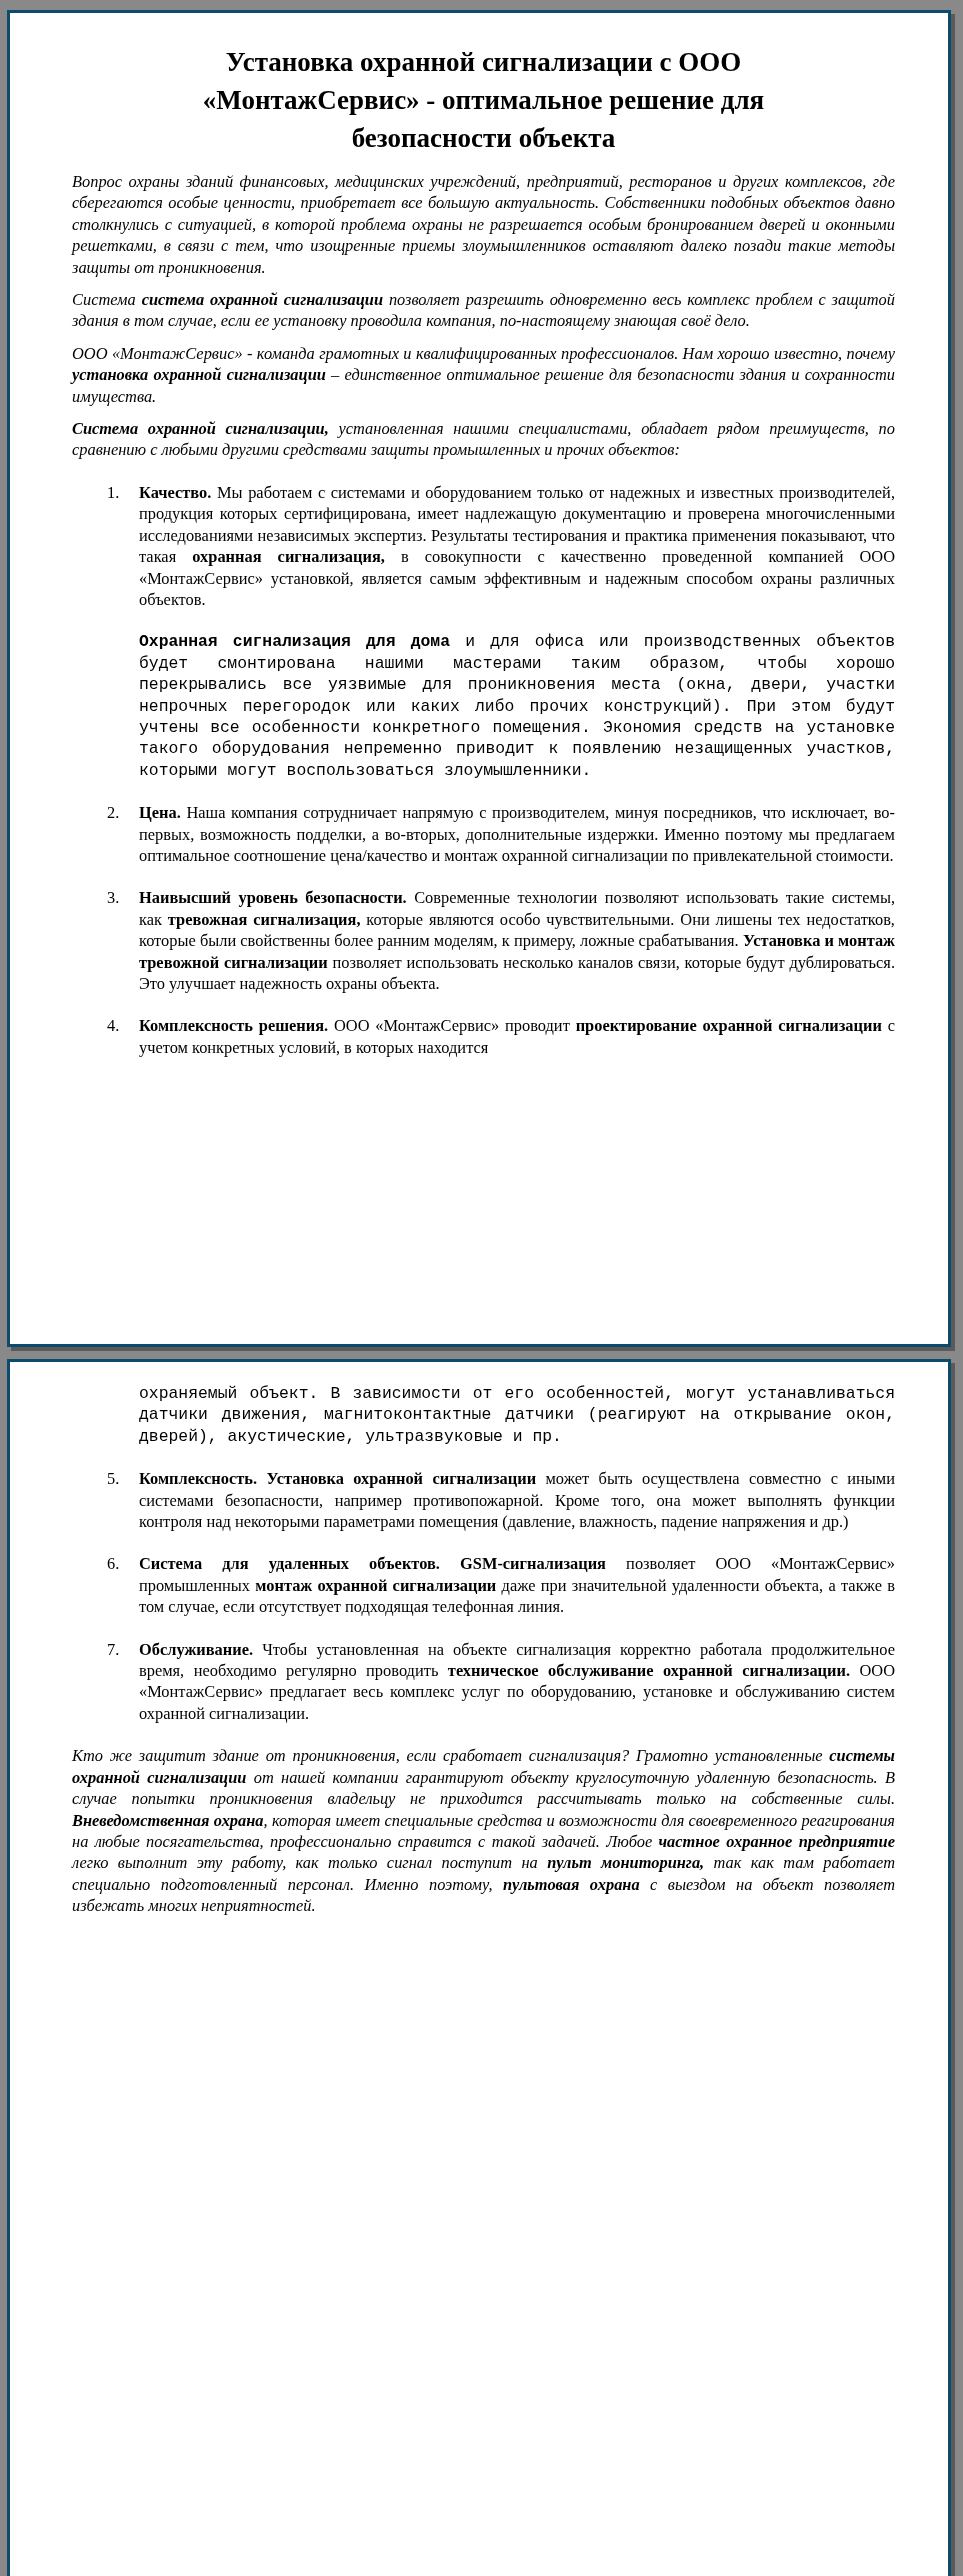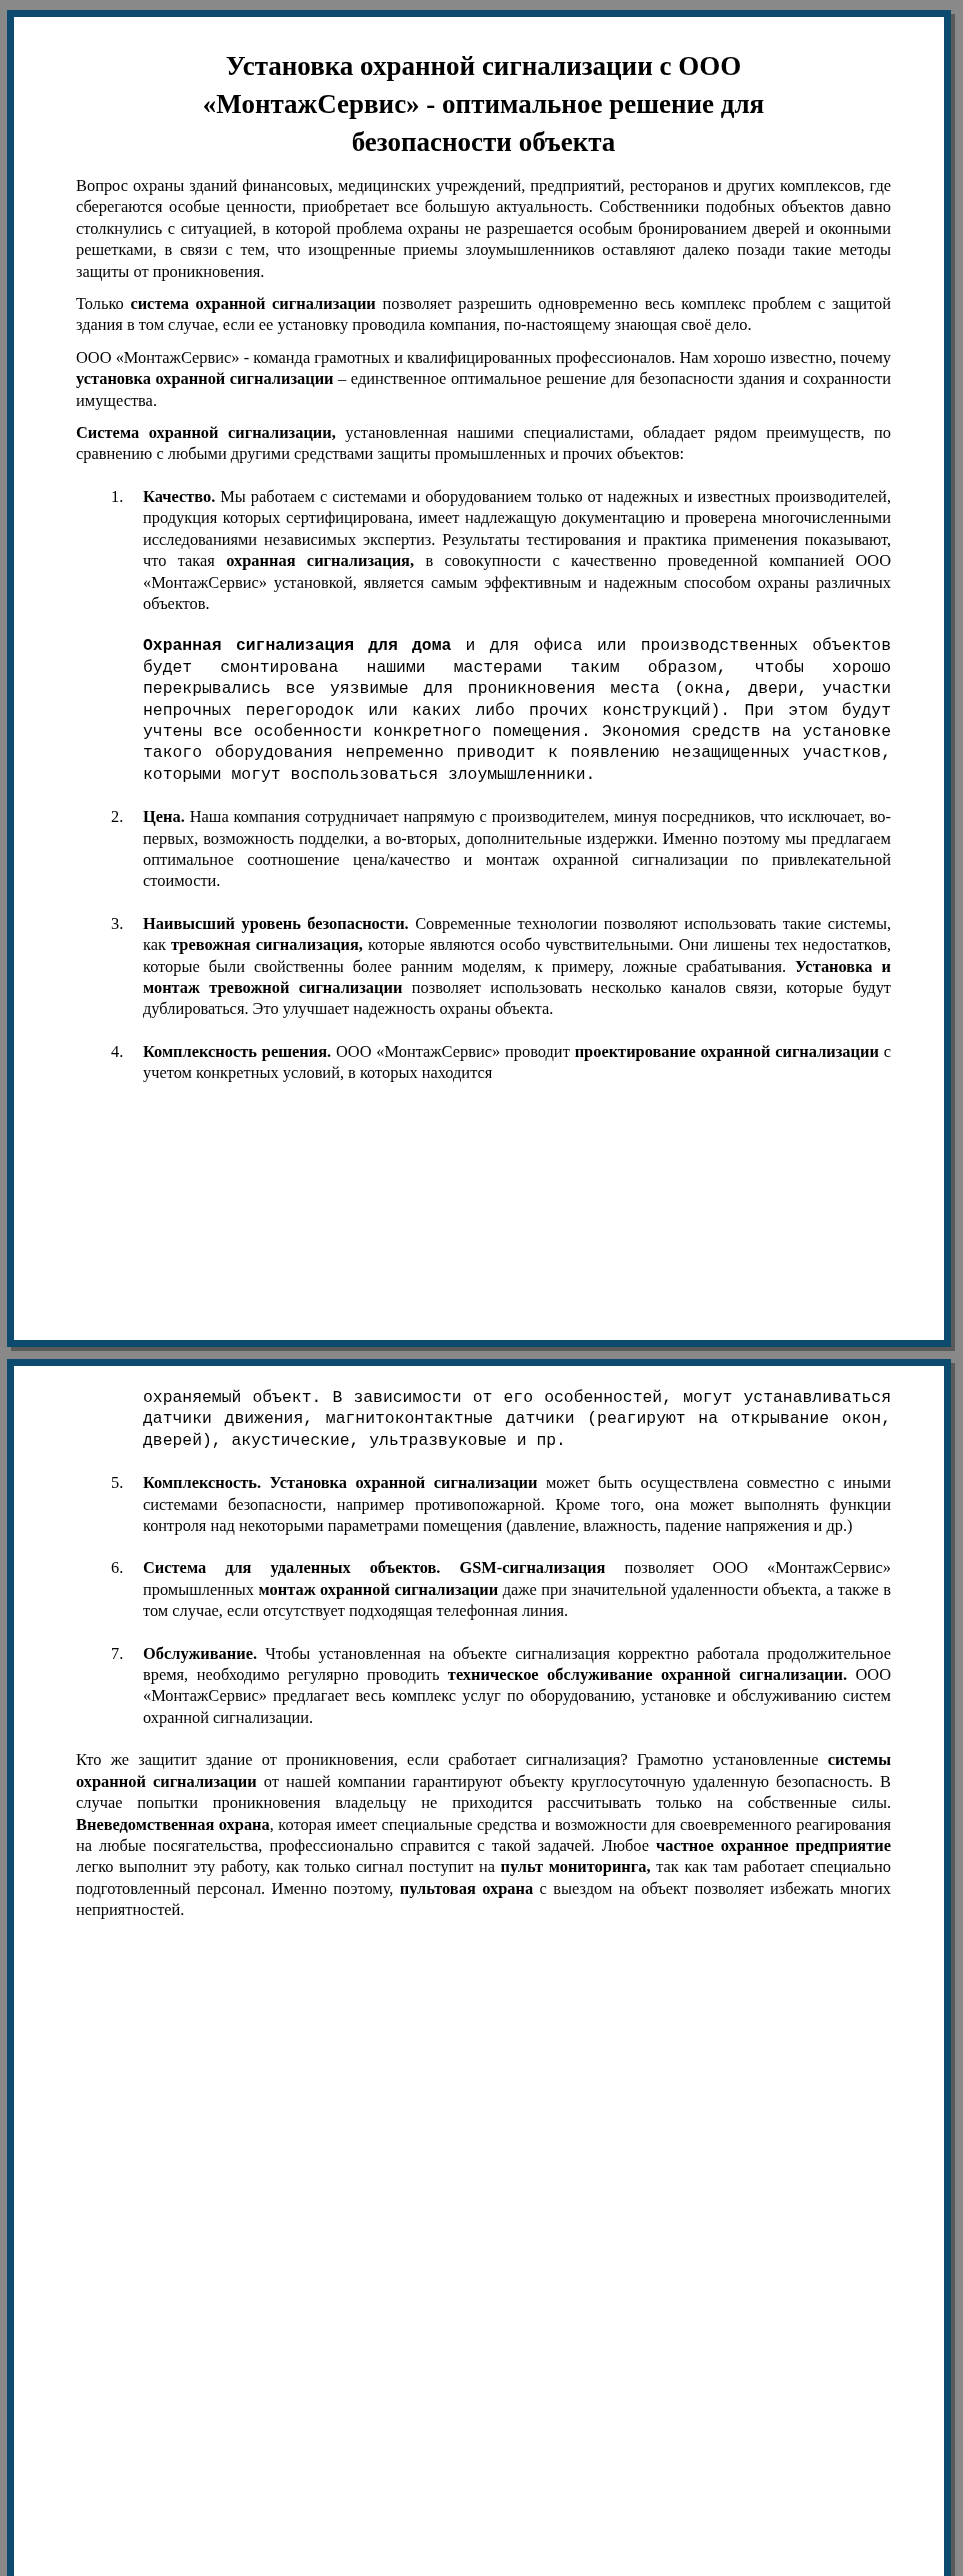--- a/index.html
+++ b/index.html
@@ -14,21 +14,21 @@
     background: #898989;
     overflow: hidden;
   }
   .pages {
     padding: 10px 0 0 7px;
   }
   .page {
     box-sizing: border-box;
     width: 944px;
     background: #ffffff;
-    border: 7px solid #0c4a6e;
+    border: 3px solid #0c4a6e;
     box-shadow: 4px 4px 0 0 #5a5a5a;
     padding: 0 53px 0 62px;
     overflow: hidden;
     color: #000;
     font-size: 16.4px;
     line-height: 21.4px;
   }
   .page-1 { height: 1337px; margin-bottom: 12px; }
   .page-2 { height: 1283px; }
 
@@ -36,20 +36,21 @@
     font-size: 27px;
     line-height: 38px;
     font-weight: bold;
     text-align: center;
     max-width: 716px;
     margin: 30px auto 14px auto;
   }
   .para {
     margin: 11px 0;
     text-align: justify;
+    font-style: italic;
   }
   .list-item {
     position: relative;
     margin: 21px 0;
     padding-left: 67px;
     text-align: justify;
   }
   .list-num {
     position: absolute;
     left: 35px;
@@ -64,21 +65,21 @@
   .b { font-weight: bold; }
 </style>
 </head>
 <body>
 
 <div class="viewport">
   <div class="pages">
     <section class="page page-1">
         <h1 class="doc-title"><span class="b">Установка охранной сигнализации с ООО «МонтажСервис» - оптимальное решение для безопасности объекта</span></h1>
         <p class="para"><span>Вопрос охраны зданий финансовых, медицинских учреждений, предприятий, ресторанов и других комплексов, где сберегаются особые ценности, приобретает все большую актуальность. Собственники подобных объектов давно столкнулись с ситуацией, в которой проблема охраны не разрешается особым бронированием дверей и оконными решетками, в связи с тем, что изощренные приемы злоумышленников оставляют далеко позади такие методы защиты от проникновения.</span></p>
-        <p class="para"><span>Только </span><span class="b">система охранной сигнализации</span><span> позволяет разрешить одновременно весь комплекс проблем с защитой здания в том случае, если ее установку проводила компания, по-настоящему знающая своё дело.</span></p>
+        <p class="para"><span>Система </span><span class="b">система охранной сигнализации</span><span> позволяет разрешить одновременно весь комплекс проблем с защитой здания в том случае, если ее установку проводила компания, по-настоящему знающая своё дело.</span></p>
         <p class="para"><span>ООО «МонтажСервис» - команда грамотных и квалифицированных профессионалов. Нам хорошо известно, почему </span><span class="b">установка охранной сигнализации</span><span> – единственное оптимальное решение для безопасности здания и сохранности имущества.</span></p>
         <p class="para"><span class="b">Система охранной сигнализации,</span><span> установленная нашими специалистами, обладает рядом преимуществ, по сравнению с любыми другими средствами защиты промышленных и прочих объектов:</span></p>
         <div class="list-item"><span class="list-num">1.</span><span><span class="b">Качество.</span><span> Мы работаем с системами и оборудованием только от надежных и известных производителей, продукция которых сертифицирована, имеет надлежащую документацию и проверена многочисленными исследованиями независимых экспертиз. Результаты тестирования и практика применения показывают, что такая </span><span class="b">охранная сигнализация,</span><span> в совокупности с качественно проведенной компанией ООО «МонтажСервис» установкой, является самым эффективным и надежным способом охраны различных объектов.</span></span></div>
         <p class="list-cont"><span class="b">Охранная сигнализация для дома</span><span> и для офиса или производственных объектов будет смонтирована нашими мастерами таким образом, чтобы хорошо перекрывались все уязвимые для проникновения места (окна, двери, участки непрочных перегородок или каких либо прочих конструкций). При этом будут учтены все особенности конкретного помещения. Экономия средств на установке такого оборудования непременно приводит к появлению незащищенных участков, которыми могут воспользоваться злоумышленники.</span></p>
         <div class="list-item"><span class="list-num">2.</span><span><span class="b">Цена.</span><span> Наша компания сотрудничает напрямую с производителем, минуя посредников, что исключает, во-первых, возможность подделки, а во-вторых, дополнительные издержки. Именно поэтому мы предлагаем оптимальное соотношение цена/качество и монтаж охранной сигнализации по привлекательной стоимости.</span></span></div>
         <div class="list-item"><span class="list-num">3.</span><span><span class="b">Наивысший уровень безопасности.</span><span> Современные технологии позволяют использовать такие системы, как </span><span class="b">тревожная сигнализация,</span><span> которые являются особо чувствительными. Они лишены тех недостатков, которые были свойственны более ранним моделям, к примеру, ложные срабатывания. </span><span class="b">Установка и монтаж тревожной сигнализации</span><span> позволяет использовать несколько каналов связи, которые будут дублироваться. Это улучшает надежность охраны объекта.</span></span></div>
         <div class="list-item"><span class="list-num">4.</span><span><span class="b">Комплексность решения.</span><span> ООО «МонтажСервис» проводит </span><span class="b">проектирование охранной сигнализации</span><span> с учетом конкретных условий, в которых находится</span></span></div>
       </section>
     <section class="page page-2">
         <p class="list-cont"><span>охраняемый объект. В зависимости от его особенностей, могут устанавливаться датчики движения, магнитоконтактные датчики (реагируют на открывание окон, дверей), акустические, ультразвуковые и пр.</span></p>

